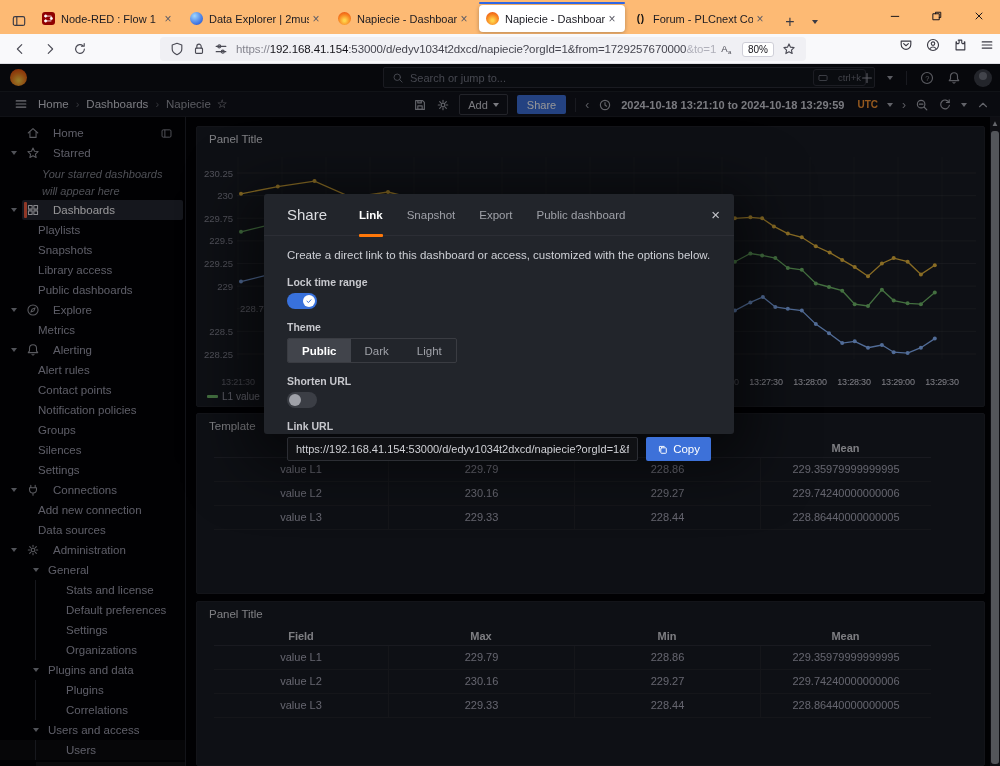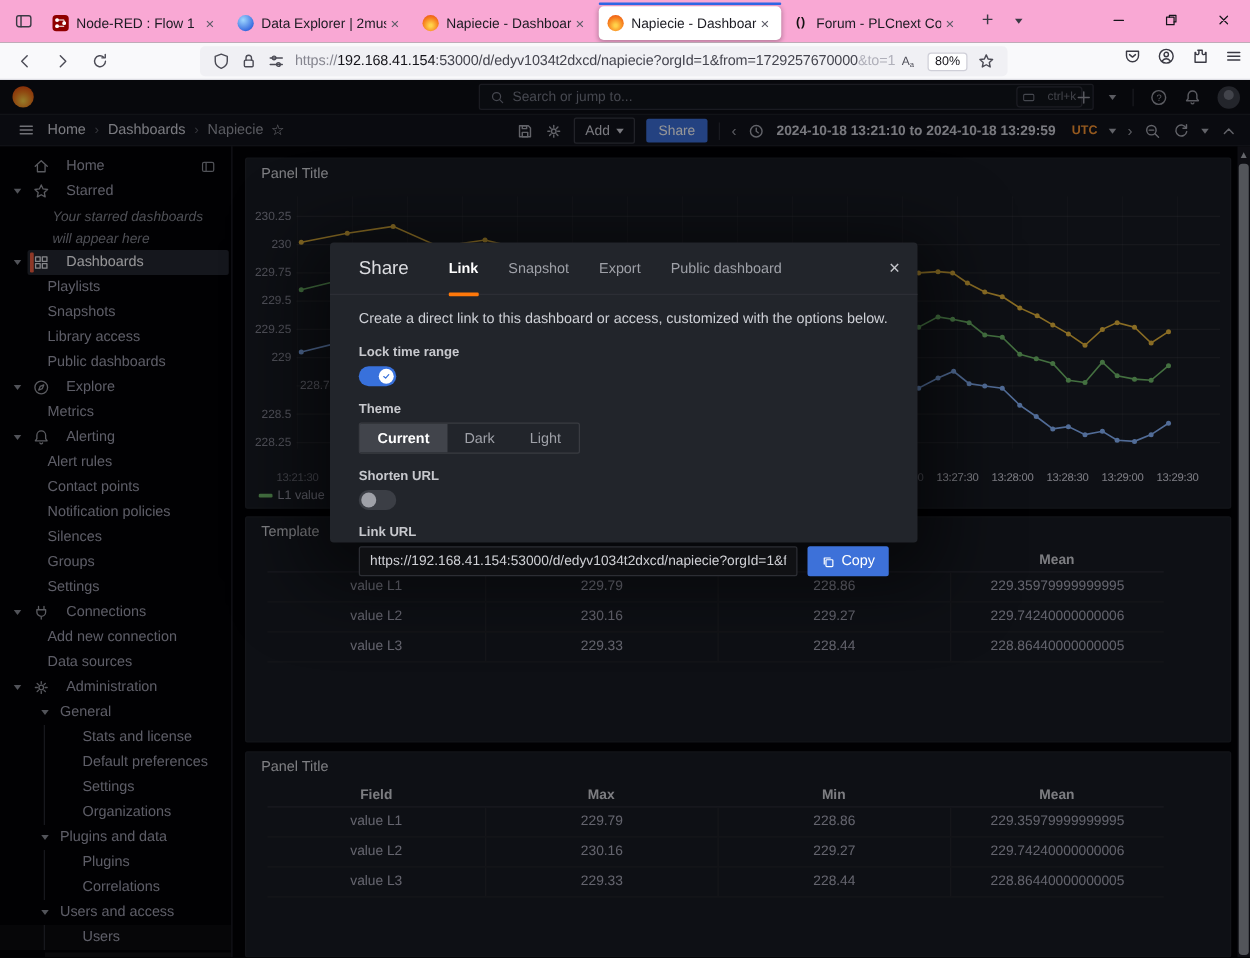--- a/index.html
+++ b/index.html
@@ -5,21 +5,21 @@
   html,body{margin:0;padding:0;background:#000;}
   #stage{position:relative;width:1000px;height:766px;overflow:hidden;background:#111217;
          font-family:"Liberation Sans",sans-serif;-webkit-font-smoothing:antialiased;}
   svg{display:block}
   .ic{display:inline-flex;align-items:center;justify-content:center}
   .ic svg{width:14px;height:14px;fill:none;stroke:currentColor;stroke-width:1.3;stroke-linecap:round;stroke-linejoin:round}
   .ic.sm svg{width:12px;height:12px}
   .cv{width:0;height:0;border-left:3.5px solid transparent;border-right:3.5px solid transparent;border-top:4px solid currentColor;display:inline-block}
 
   
-  .ff-tabbar{position:absolute;top:0;left:0;width:1000px;height:34px;background:#f9a8d4;display:flex;align-items:center}
+  .ff-tabbar{position:absolute;top:0;left:0;width:1000px;height:34px;background:#fdba74;display:flex;align-items:flex-end}
   .ff-view{width:26px;height:26px;margin-left:6px;border-radius:4px;color:#3a3a44;display:flex;align-items:center;justify-content:center}
   #tabs{display:flex;height:34px;align-items:center;margin-left:2px}
   .ff-tab{position:relative;width:146px;height:27px;margin:3px 1px 0 1px;border-radius:4px;display:flex;align-items:center;
           padding:0 6px;box-sizing:border-box;color:#15141a;font-size:11px}
   .ff-tab.active{background:#fff;box-shadow:0 1px 4px rgba(0,0,0,.28)}
   .ff-tab.active::before{content:"";position:absolute;top:-3px;left:0;right:0;height:2px;background:#2e66e5;border-radius:2px}
   .tab-fav{width:14px;height:14px;flex:0 0 14px;margin-right:6px;display:flex;align-items:center;justify-content:center}
   .fav-nodered{width:13px;height:13px;background:#8f0000;border-radius:3px}
   .fav-nodered svg{width:13px;height:13px;stroke:#fff;stroke-width:1;fill:#fff}
   .fav-influx{width:13px;height:13px;border-radius:50%;background:radial-gradient(circle at 35% 30%,#9fd7ff,#3b6fe0 70%,#22449c)}
@@ -512,24 +512,24 @@
           <div class="sb-row lv1">
             <span class="sb-lb">Alert rules</span>
           </div>
           <div class="sb-row lv1">
             <span class="sb-lb">Contact points</span>
           </div>
           <div class="sb-row lv1">
             <span class="sb-lb">Notification policies</span>
           </div>
           <div class="sb-row lv1">
+            <span class="sb-lb">Groups</span>
+          </div>
+          <div class="sb-row lv1">
             <span class="sb-lb">Silences</span>
-          </div>
-          <div class="sb-row lv1">
-            <span class="sb-lb">Groups</span>
           </div>
           <div class="sb-row lv1">
             <span class="sb-lb">Settings</span>
           </div>
           <div class="sb-row lv0">
             <span class="sb-cv">
               <span class="cv"></span>
             </span>
             <span class="sb-ic">
               <svg viewBox="0 0 16 16">
@@ -860,21 +860,21 @@
         <div class="m-label">Lock time range</div>
         <div class="toggle on">
             <span class="knob">
               <svg viewBox="0 0 16 16">
                 <path d="M4 8.5 L7 11 L12 5.5"></path>
               </svg>
             </span>
           </div>
         <div class="m-label">Theme</div>
         <div id="theme-group">
-            <span class="th-opt sel">Current</span>
+            <span class="th-opt sel">Public</span>
             <span class="th-opt">Dark</span>
             <span class="th-opt">Light</span>
           </div>
         <div class="m-label">Shorten URL</div>
         <div class="toggle off">
             <span class="knob"></span>
           </div>
         <div class="m-label">Link URL</div>
         <div class="link-row">
           <input class="link-input" value="https://192.168.41.154:53000/d/edyv1034t2dxcd/napiecie?orgId=1&amp;from=1729257670000" style="">

